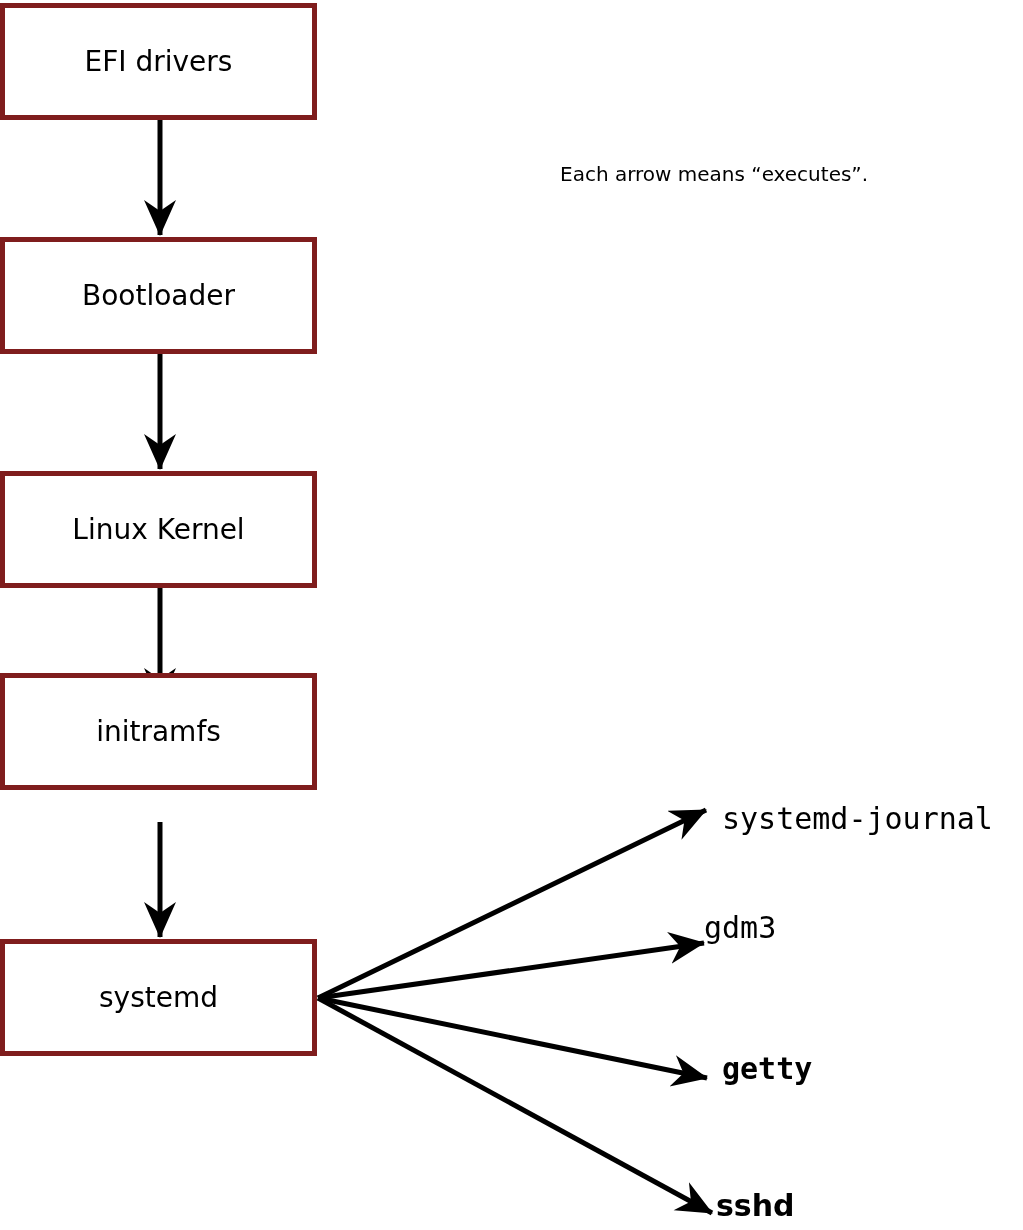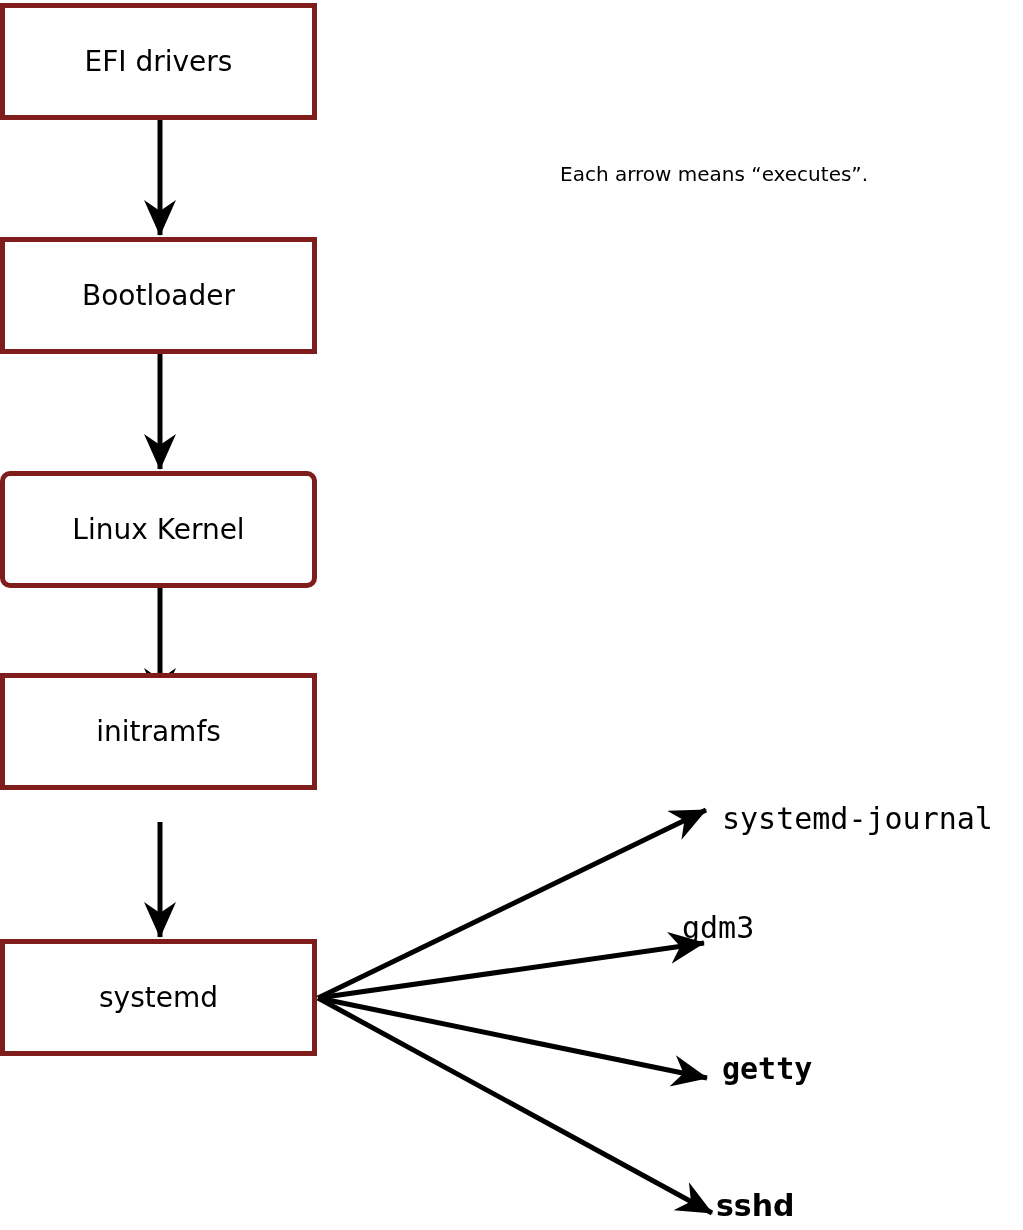--- a/index.html
+++ b/index.html
@@ -33,41 +33,41 @@
     background: #ffffff;
     display: flex;
     align-items: center;
     justify-content: center;
     font-size: 28px;
     line-height: 1;
     white-space: nowrap;
   }
   #box-efi       { top: 3px; }
   #box-boot      { top: 237px; }
-  #box-kernel    { top: 471px; border-radius: 10px; }
+  #box-kernel    { top: 471px; }
   #box-initramfs { top: 673px; }
   #box-systemd   { top: 939px; }
 
   .note {
     position: absolute;
     left: 560px;
     top: 163px;
     font-size: 20px;
     line-height: 1.15;
     white-space: nowrap;
   }
   .proc {
     position: absolute;
     font-family: "DejaVu Sans Mono", monospace;
     font-size: 30px;
     line-height: 1;
     white-space: nowrap;
   }
   #proc-journal { left: 722px; top: 804px; }
-  #proc-gdm3    { left: 682px; top: 913px; text-align: center; }
+  #proc-gdm3    { left: 704px; top: 913px; text-align: center; }
   #proc-getty   { left: 722px; top: 1054px; font-weight: bold; }
   #proc-sshd    { left: 716px; top: 1191px; font-family: "DejaVu Sans", sans-serif; font-weight: bold; }
 </style>
 </head>
 <body>
 
 <div class="canvas">
 
   <svg class="arrows-layer" width="1023" height="1230" viewBox="0 0 1023 1230" xmlns="http://www.w3.org/2000/svg">
     <defs>

